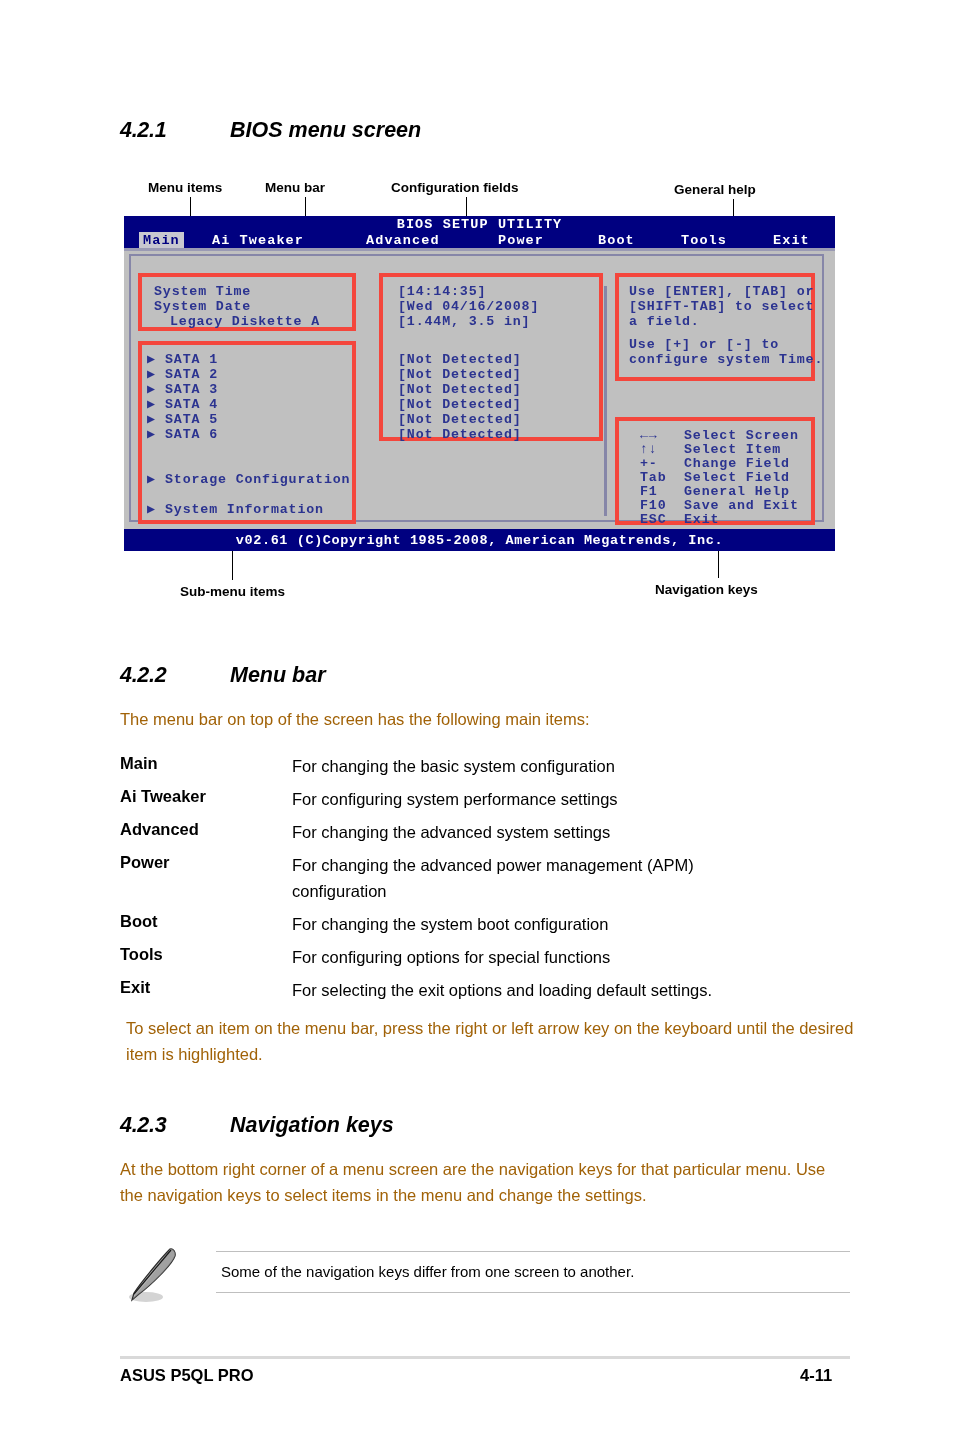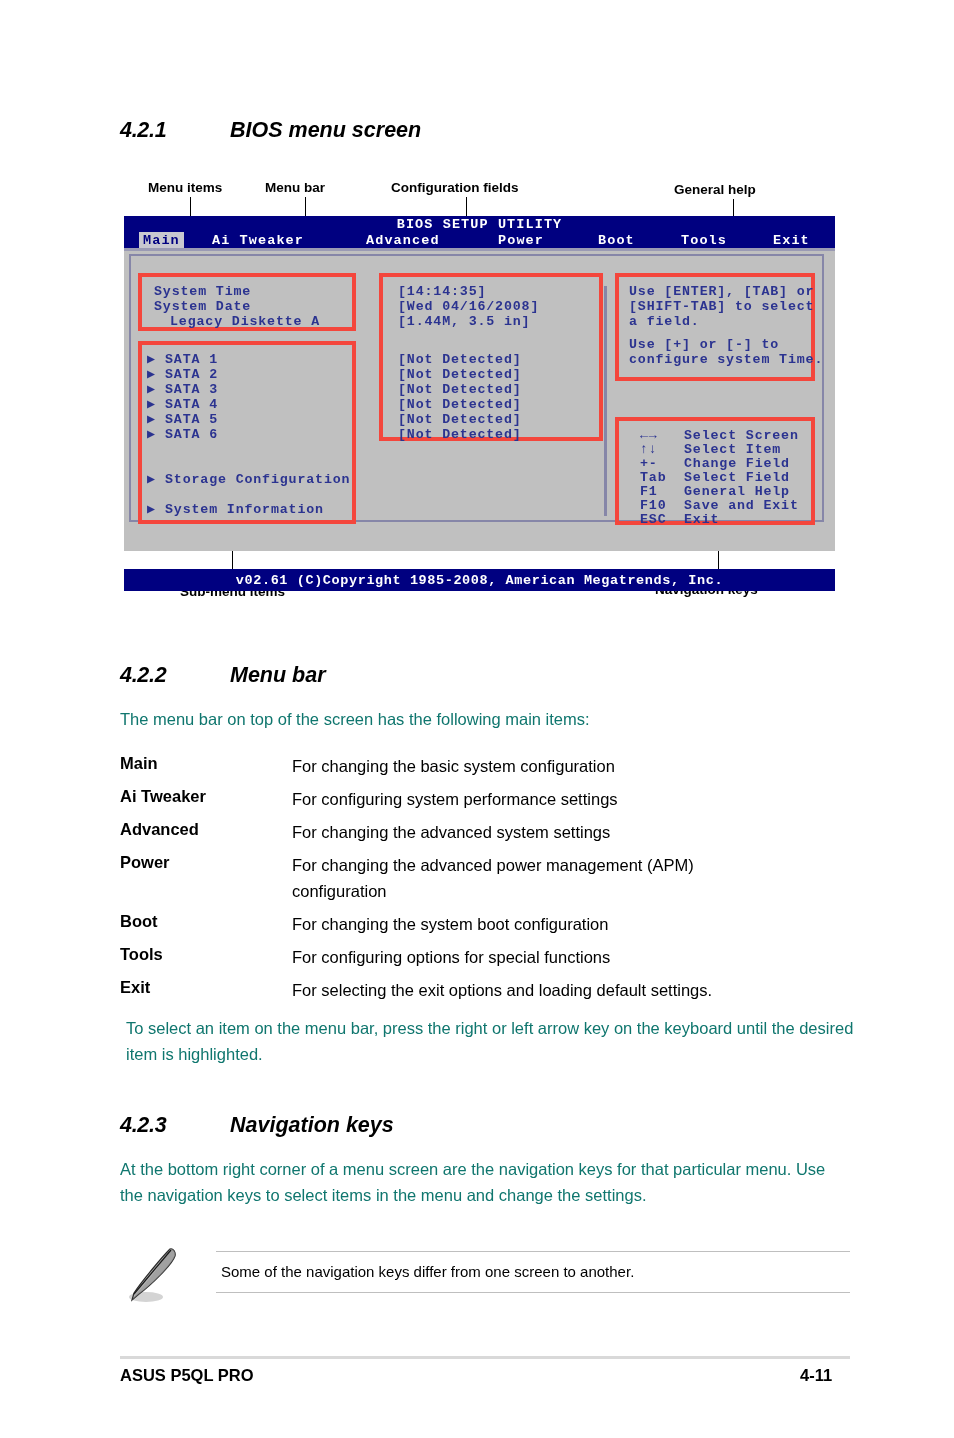--- a/index.html
+++ b/index.html
@@ -10,21 +10,21 @@
   }
   .page{position:absolute;left:0;top:0;width:954px;height:1438px;}
 
   
   .h-num{font-weight:bold;font-size:21.5px;letter-spacing:-0.3px;}
   .h-txt{font-weight:bold;font-size:21.5px;}
   .sec-head{position:absolute;display:flex;align-items:baseline;font-style:italic;}
   .sec-head .h-num{width:110px;}
 
   
-  .body-txt{position:absolute;font-size:16.5px;line-height:25.5px;color:#0f766e;}
+  .body-txt{position:absolute;font-size:16.5px;line-height:25.5px;color:#a16207;}
 
   
   .callout{position:absolute;font-size:13.5px;font-weight:bold;white-space:nowrap;}
   .leader{position:absolute;width:1.3px;background:#000;}
 
   
   .bios{
     position:absolute;left:124px;top:216px;width:711px;height:335px;
     background:#c0c0c0;
     font-family:"Liberation Mono","DejaVu Sans Mono",monospace;
@@ -58,21 +58,21 @@
     background:#c0c0c0;
     box-sizing:border-box;
   }
   .divider-v{
     position:absolute;top:35px;width:3px;background:#8686a8;
   }
   .bios-footer{
     position:absolute;left:0;top:313px;width:711px;height:22px;
     background:#000080;color:#ffffff;
     font-size:13.5px;font-weight:bold;letter-spacing:0.6px;
-    display:flex;align-items:center;justify-content:center;margin-top:40px;
+    display:flex;align-items:center;justify-content:center;
   }
 
   
   .redbox{position:absolute;border:4px solid #f4463c;box-sizing:border-box;}
 
   .bios-txt{
     position:absolute;color:#2b3390;font-size:13.3px;font-weight:bold;
     letter-spacing:0.85px;white-space:pre;line-height:14.8px;
   }
   .dl-term{position:absolute;font-weight:bold;font-size:16.5px;}

